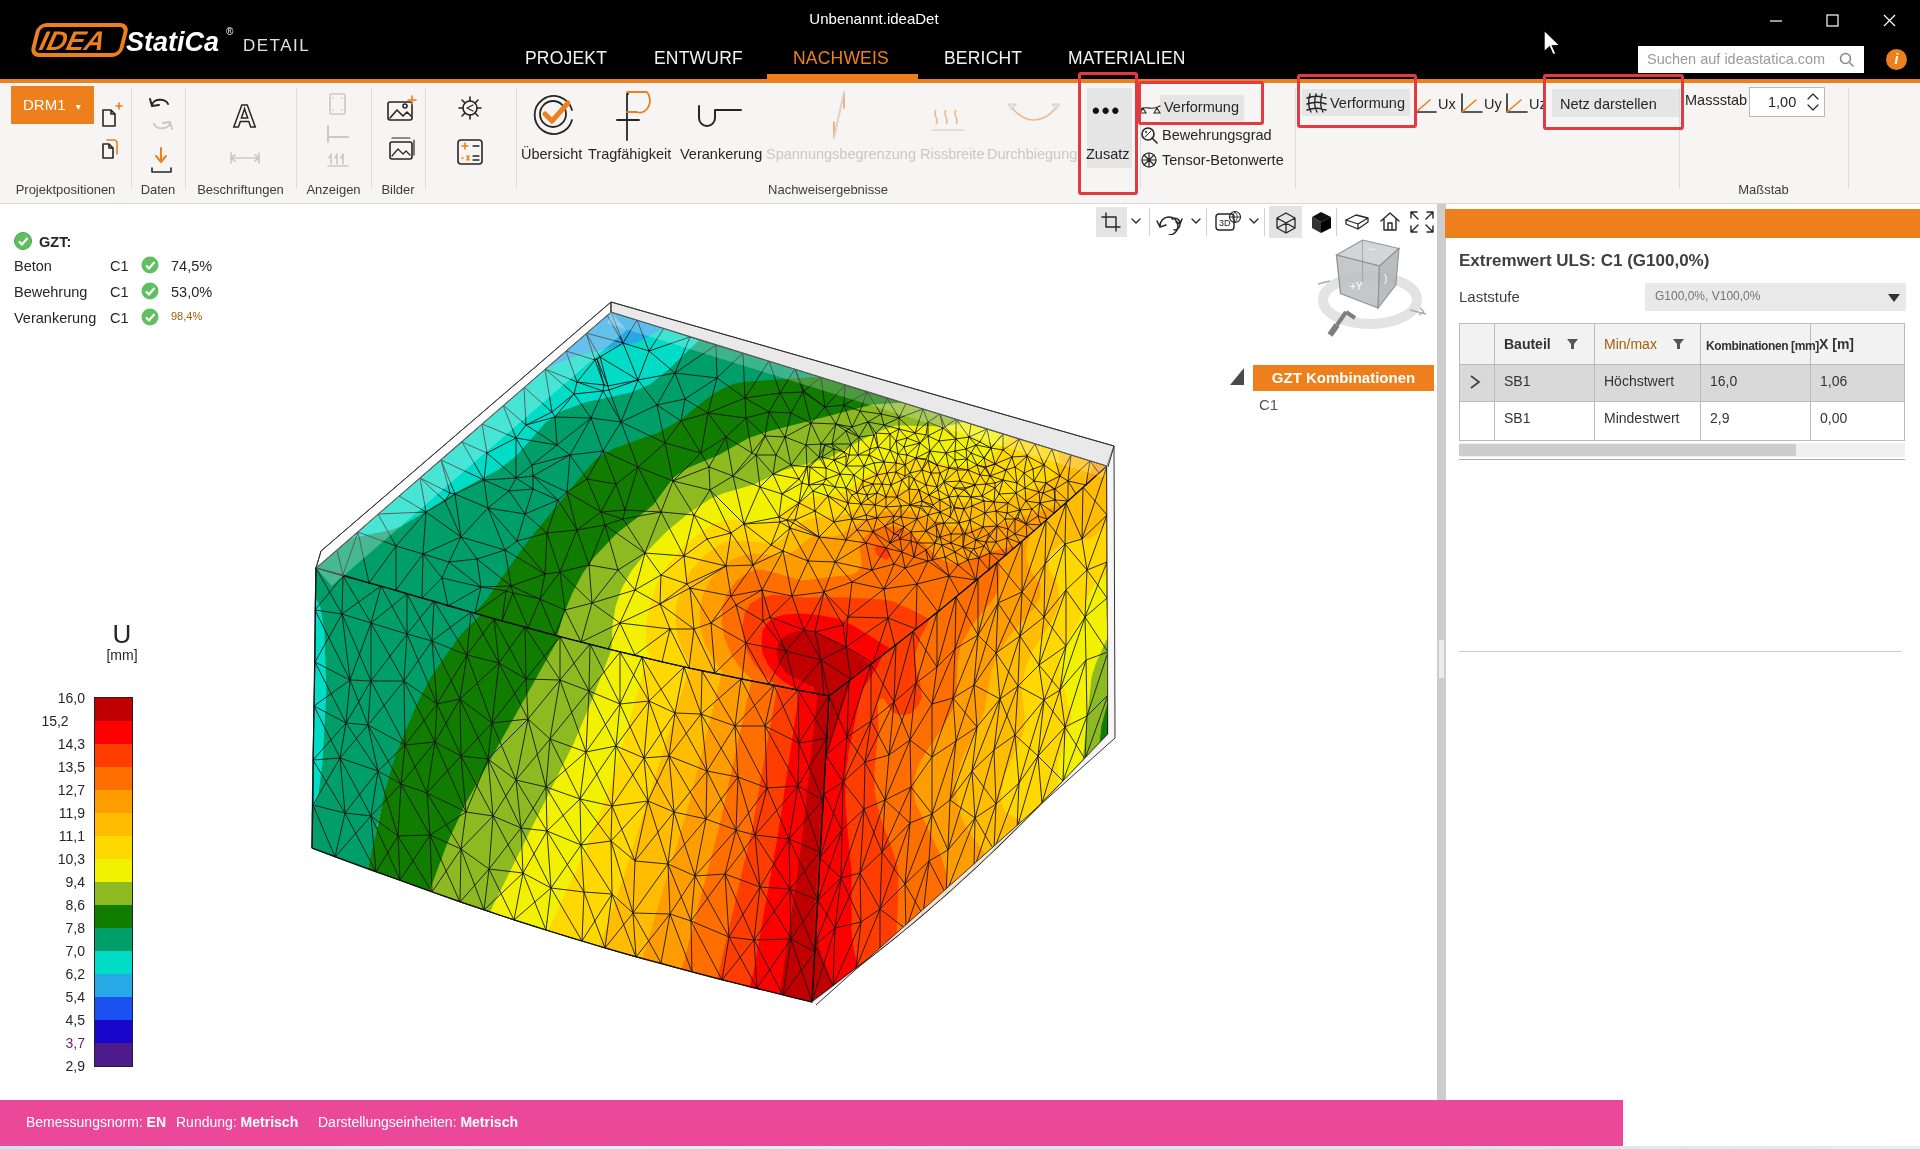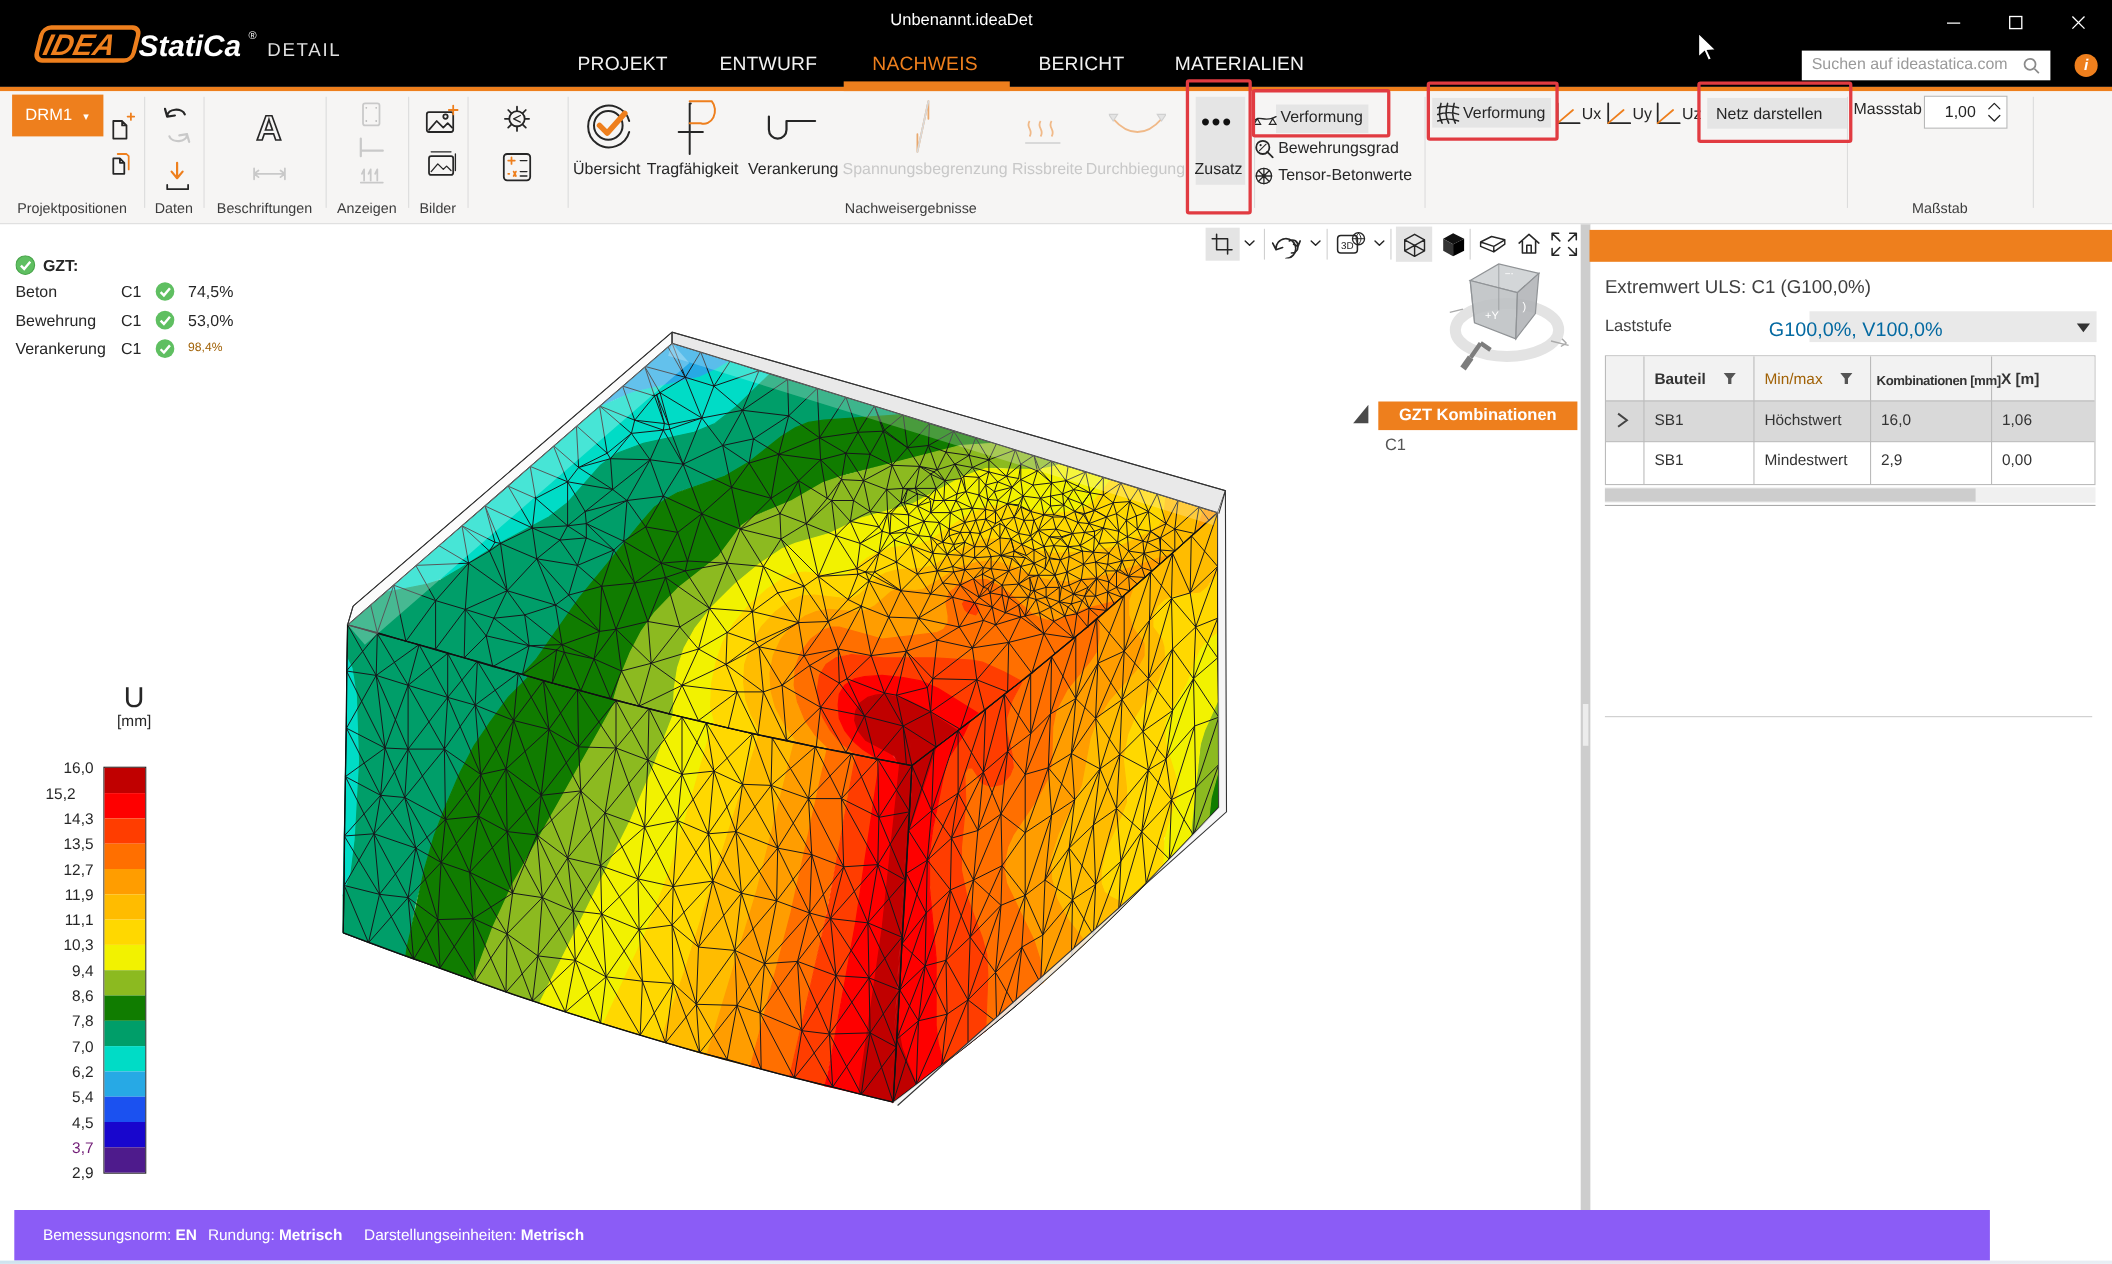--- a/index.html
+++ b/index.html
@@ -419,24 +419,24 @@
  <svg class="abs" style="left:1230px;top:164px" width="15" height="17" viewBox="0 0 15 17">
         <polygon points="14,0 14,17 0,17" fill="#4a4a4a"></polygon>
       </svg>
  <div class="abs" style="left:1259px;top:192px;font-size:15px;color:#555">C1</div>
 </div>
 
 <div class="abs" style="left:1437px;top:204px;width:9px;height:897px;background:#cdcdcd"></div>
 <div class="abs" style="left:1439px;top:640px;width:5px;height:38px;background:#ececec"></div>
 <div class="abs" style="left:1446px;top:204px;width:474px;height:897px;background:#fff"></div>
 <div class="abs" style="left:1445px;top:209px;width:475px;height:29px;background:#ee7f1d"></div>
-<div class="abs" style="left:1459px;top:251px;font-size:17px;font-weight:normal;color:#3f3f3f">Extremwert ULS: C1 (G100,0%)</div>
+<div class="abs" style="left:1459px;top:251px;font-size:17px;font-weight:bold;color:#3f3f3f">Extremwert ULS: C1 (G100,0%)</div>
 <div class="abs" style="left:1459px;top:288px;font-size:15px;color:#3f3f3f">Laststufe</div>
 <div class="abs" style="left:1645px;top:283px;width:261px;height:28px;background:#e9e9e9"></div>
-<div class="abs" style="left:1608px;top:289px;font-size:18px;color:#0369a1">G100,0%, V100,0%</div>
+<div class="abs" style="left:1655px;top:289px;font-size:12px;color:#737373">G100,0%, V100,0%</div>
 <div class="abs" style="left:1888px;top:294px;width:0;height:0;border-left:6px solid transparent;border-right:6px solid transparent;border-top:8px solid #333"></div>
 
 <div class="abs" style="left:1459px;top:323px;width:446px;height:118px;border:1px solid #bbb"></div>
 <div class="abs" style="left:1460px;top:324px;width:444px;height:40px;background:#f2f2f2"></div>
 <div class="abs" style="left:1460px;top:364px;width:444px;height:37px;background:#d9d9d9"></div>
 <div class="abs" style="left:1494px;top:324px;width:1px;height:116px;background:#bbb"></div>
 <div class="abs" style="left:1594px;top:324px;width:1px;height:116px;background:#bbb"></div>
 <div class="abs" style="left:1700px;top:324px;width:1px;height:116px;background:#bbb"></div>
 <div class="abs" style="left:1810px;top:324px;width:1px;height:116px;background:#bbb"></div>
 <div class="abs" style="left:1460px;top:364px;width:444px;height:1px;background:#bbb"></div>
@@ -461,18 +461,18 @@
 <div class="abs" style="left:1504px;top:410px;font-size:14px;color:#333">SB1</div>
 <div class="abs" style="left:1604px;top:410px;font-size:14px;color:#333">Mindestwert</div>
 <div class="abs" style="left:1710px;top:410px;font-size:14px;color:#333">2,9</div>
 <div class="abs" style="left:1820px;top:410px;font-size:14px;color:#333">0,00</div>
 
 <div class="abs" style="left:1459px;top:443px;width:446px;height:14px;background:#f0f0f0"></div>
 <div class="abs" style="left:1459px;top:444px;width:337px;height:12px;background:#cdcdcd"></div>
 <div class="abs" style="left:1459px;top:459px;width:446px;height:1px;background:#aaa"></div>
 <div class="abs" style="left:1459px;top:651px;width:443px;height:1px;background:#ccc"></div>
 
-<div class="abs" style="left:13px;top:1100px;width:1796px;height:46px;background:#8b5cf6;color:#fff;font-size:15px">
+<div class="abs" style="left:0;top:1100px;width:1623px;height:46px;background:#ec4899;color:#fff;font-size:15px">
  <span style="position:absolute;left:26px;top:14px;font-size:14px">Bemessungsnorm: <b>EN</b></span>
  <span style="position:absolute;left:176px;top:14px;font-size:14px">Rundung: <b>Metrisch</b></span>
  <span style="position:absolute;left:318px;top:14px;font-size:14px">Darstellungseinheiten: <b>Metrisch</b></span>
 </div>
 <div class="abs" style="left:0;top:1146px;width:1920px;height:3px;background:linear-gradient(90deg,#cfe3ee 0%,#e8f0f4 30%,#dde8f0 55%,#eadfe8 80%,#e8eef4 100%)"></div>
 </div>
 </body></html>

